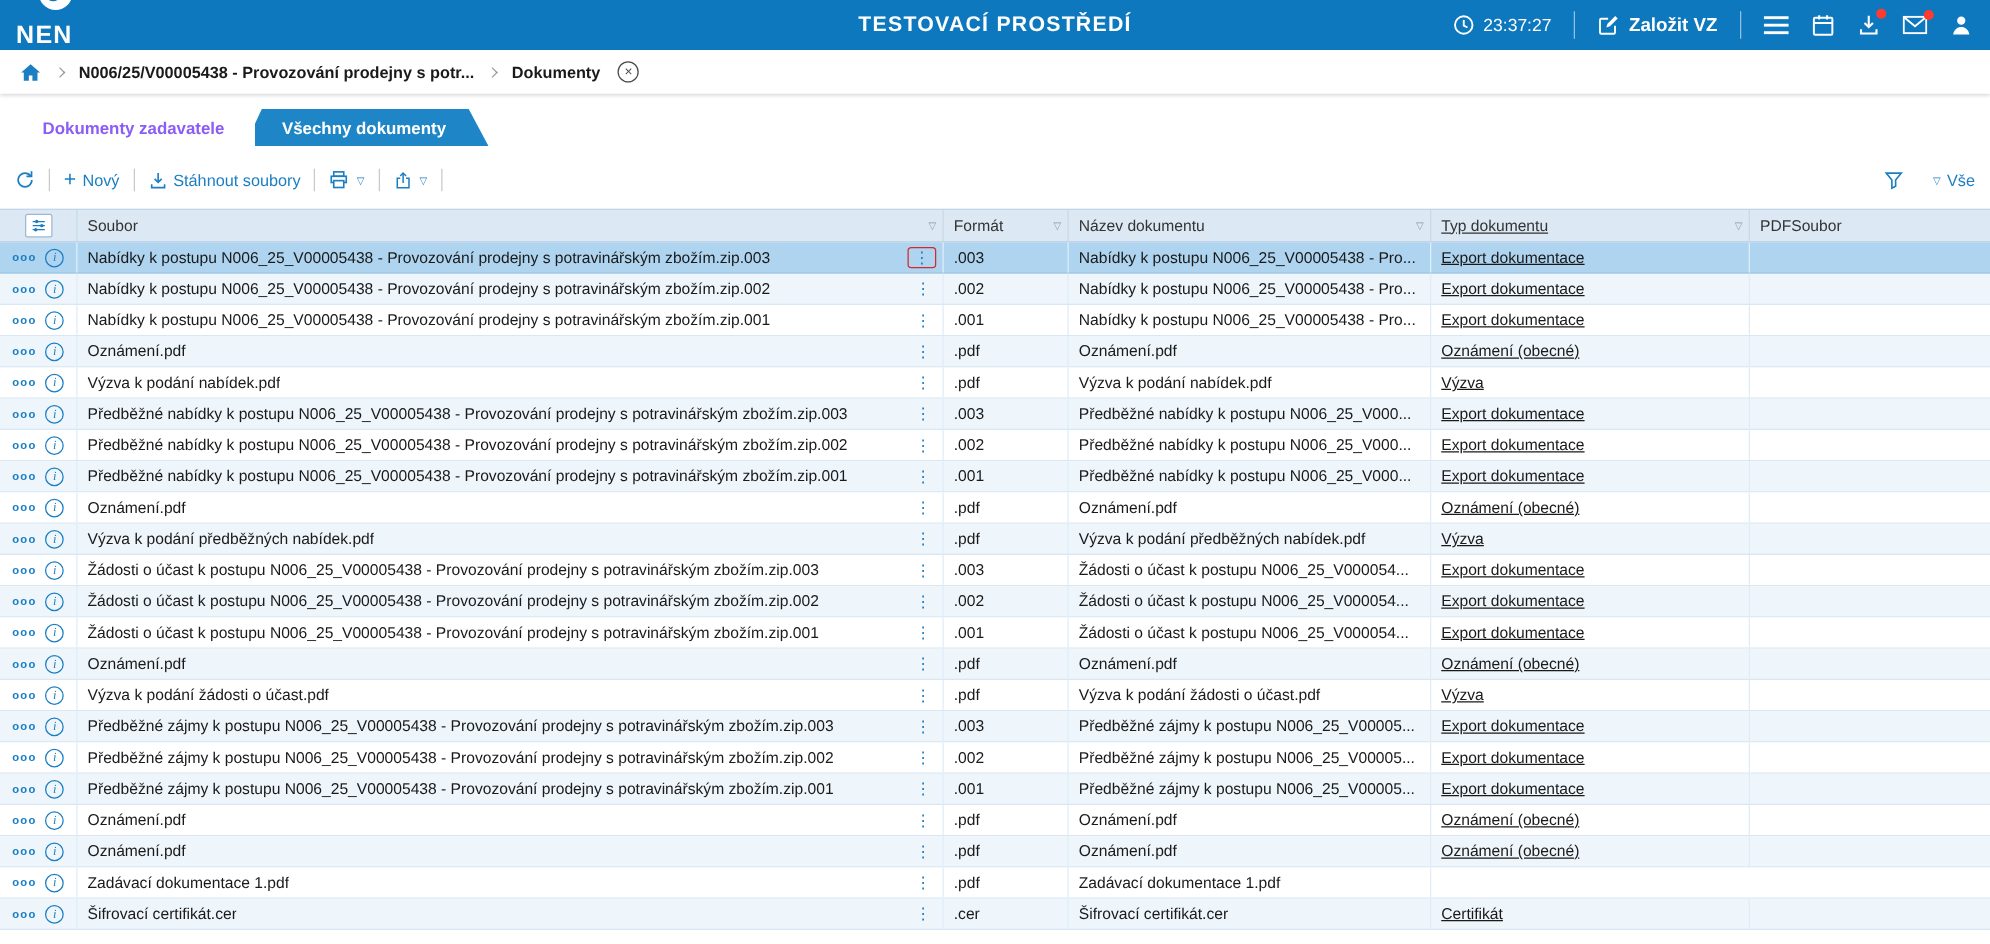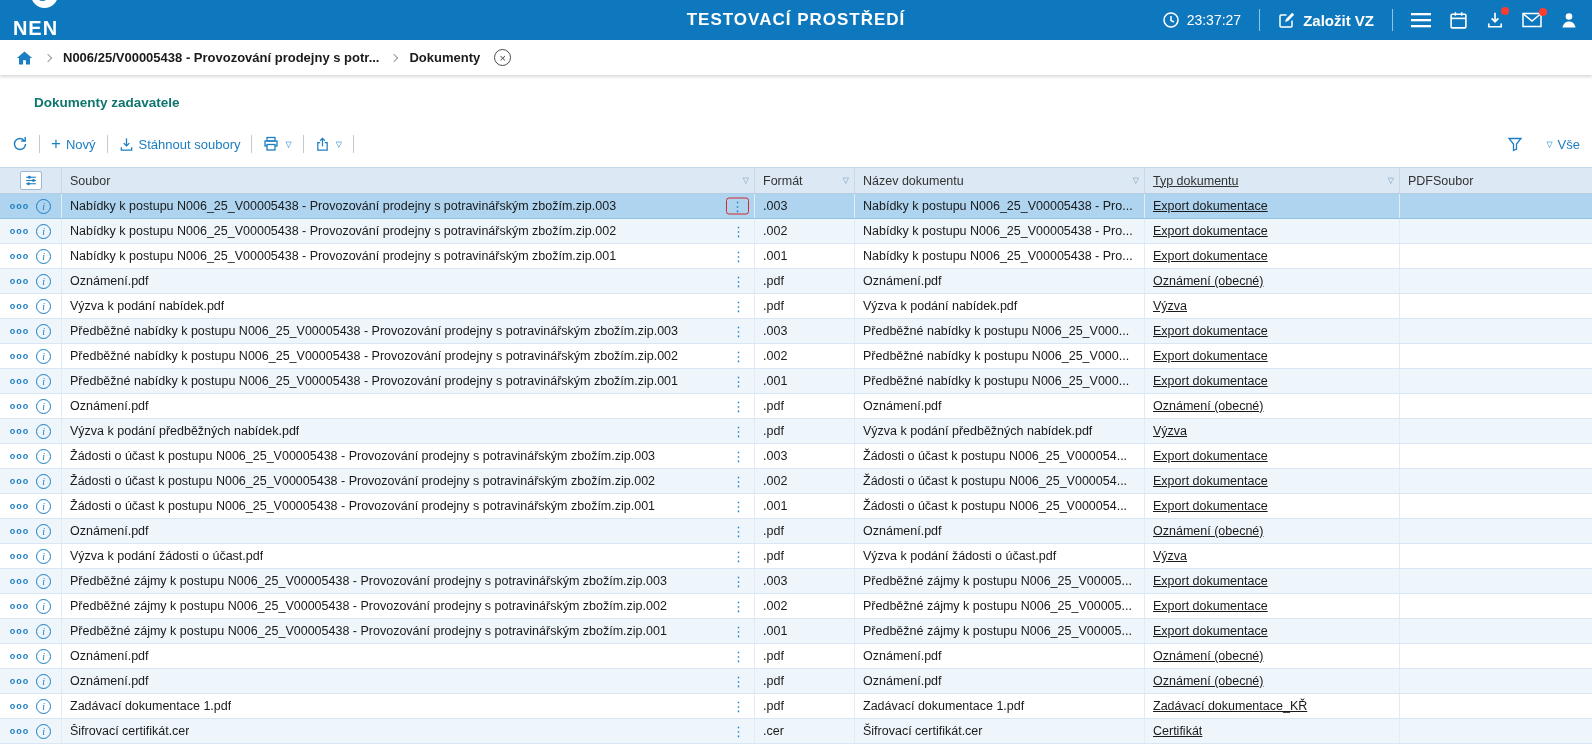--- a/index.html
+++ b/index.html
@@ -24,21 +24,21 @@
 
   
   .breadcrumb { height:35px; background:#fff; display:flex; align-items:center; gap:12px; padding-left:16px; box-shadow:0 2px 3px rgba(0,0,0,.15); position:relative; z-index:5; }
   .chev { width:6px; height:6px; border-right:1.5px solid #9a9a9a; border-top:1.5px solid #9a9a9a; transform:rotate(45deg); margin-top:1px; }
   .crumb { font-size:13px; font-weight:bold; color:#1a1a1a; cursor:pointer; }
   .close-circ { width:17px; height:17px; border:1px solid #4a4a4a; border-radius:50%; display:flex; align-items:center; justify-content:center; font-size:11px; color:#4a4a4a; cursor:pointer; margin-left:2px; }
 
   
   .tabs { display:flex; align-items:flex-end; height:30px; margin:12px 0 0 10px; }
   .tab { height:30px; display:flex; align-items:center; padding:0 24px; font-size:13.5px; cursor:pointer; }
-  .tab.active { background:#fff; color:#0f766e; font-weight:bold; z-index:2; }
+  .tab.active { background:#fff; color:#8b5cf6; font-weight:bold; z-index:2; }
   .tab.inactive { background:#1e86c6; color:#fff; font-weight:bold; clip-path:polygon(14px 0, calc(100% - 16px) 0, 100% 100%, 0 100%); margin-left:-8px; padding:0 34px 0 30px; }
 
   
   .toolbar { height:30px; margin-top:12px; display:flex; align-items:center; gap:11px; padding:0 10px 0 12px; color:#1b7ec2; font-size:13px; }
   .tbtn { display:flex; align-items:center; gap:5px; color:#1b7ec2; cursor:pointer; white-space:nowrap; }
   .tsep { width:1px; height:18px; background:#c9c9c9; }
   .plus { font-size:17px; line-height:14px; font-weight:400; }
   .caret { font-size:8px; color:#1b7ec2; margin-left:1px; }
   .toolbar-right { margin-left:auto; display:flex; align-items:center; gap:22px; padding-right:2px; }
 
@@ -158,20 +158,23 @@
     <span class="chev"></span>
     <span class="crumb">N006/25/V00005438 - Provozování prodejny s potr...</span>
     <span class="chev"></span>
     <span class="crumb">Dokumenty</span>
     <span class="close-circ">×</span>
   </div>
 
   <div class="tabs">
     <div class="tab active">
       <span>Dokumenty zadavatele</span>
+    </div>
+    <div class="tab inactive">
+      <span>Všechny dokumenty</span>
     </div>
   </div>
 
   <div class="toolbar">
     <span class="tbtn">
       <svg width="16" height="16" viewBox="0 0 16 16">
           <path d="M13.5 8A5.5 5.5 0 1 1 8 2.5c1.9 0 3.5.95 4.5 2.3" fill="none" stroke="#1b7ec2" stroke-width="1.4"></path>
           <path d="M13.2 1v4h-4" fill="none" stroke="#1b7ec2" stroke-width="1.4"></path>
         </svg>
     </span>
@@ -568,21 +571,20 @@
     <div class="td c-actions">
       <span class="dots-h">ooo</span>
       <span class="info-circ">i</span>
     </div>
     <div class="td c-soubor">
       <span class="cell-text">Zadávací dokumentace 1.pdf</span>
       <span class="kebab">⋮</span>
     </div>
     <div class="td c-format">.pdf</div>
     <div class="td c-nazev">Zadávací dokumentace 1.pdf</div>
-    <div class="td c-typ">Zadávací dokumentace_KŘ</div>
     <div class="td c-pdf"></div>
   </div>
 
   <div class="tr alt">
     <div class="td c-actions">
       <span class="dots-h">ooo</span>
       <span class="info-circ">i</span>
     </div>
     <div class="td c-soubor">
       <span class="cell-text">Šifrovací certifikát.cer</span>

